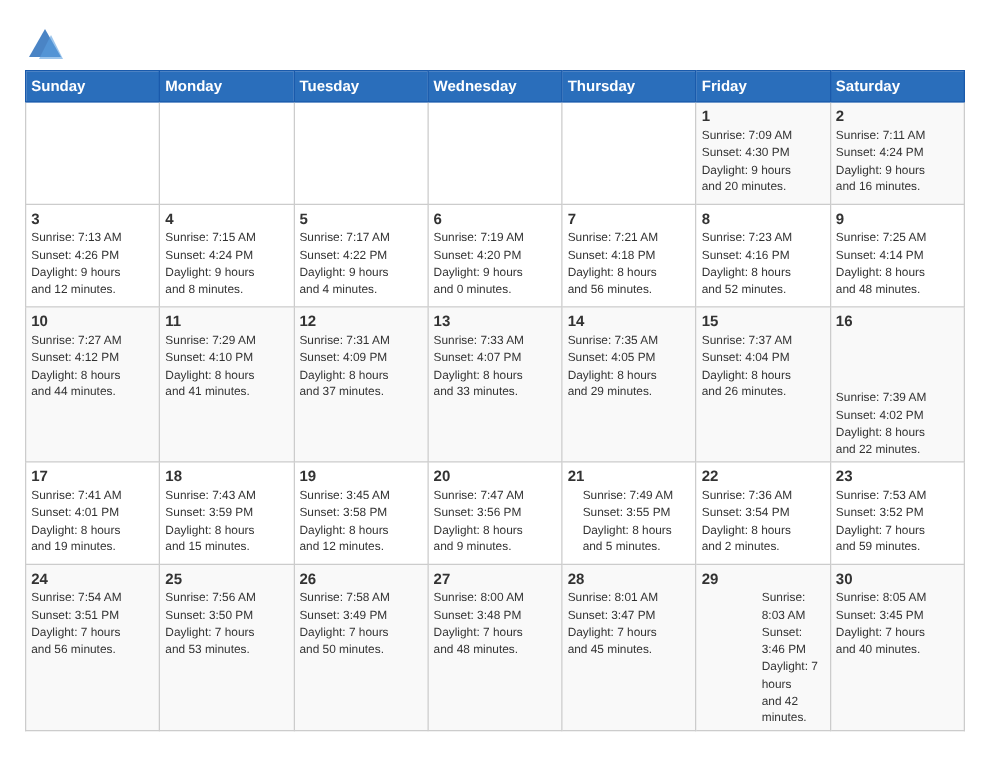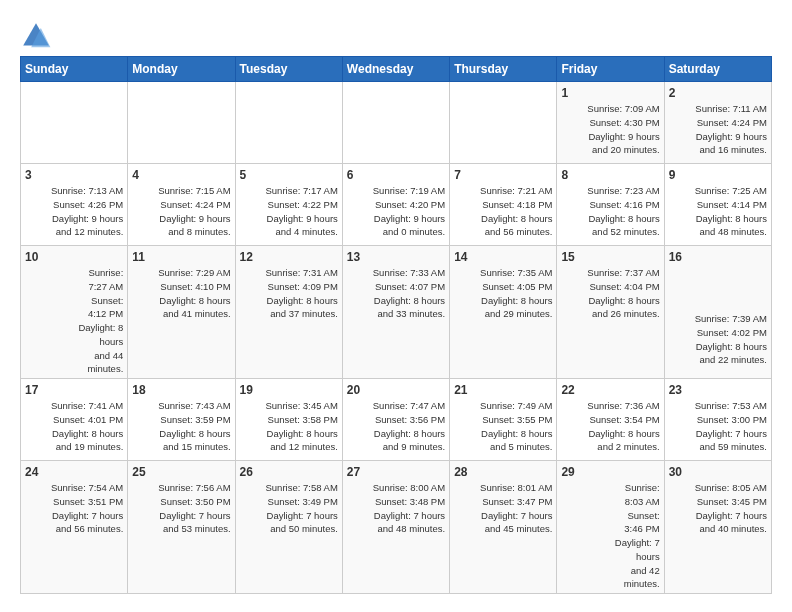--- a/index.html
+++ b/index.html
@@ -88,21 +88,20 @@
     .day-number {
       font-weight: bold;
       font-size: 12px;
       display: block;
       margin-bottom: 2px;
     }
     .day-detail {
       font-size: 9.5px;
       line-height: 1.45;
       color: #333;
-      text-align: right;
     }
     .empty-cell {
       background: #fff !important;
     }
   </style>
 </head>
 <body>
 
 <div class="page">
   <div class="header-top">
@@ -203,21 +202,21 @@
             <span class="day-number">9</span>
             <div class="day-detail" style="white-space: pre-line;">Sunrise: 7:25 AM
 Sunset: 4:14 PM
 Daylight: 8 hours
 and 48 minutes.</div>
           </td>
         </tr>
         <tr>
           <td>
             <span class="day-number">10</span>
-            <div class="day-detail" style="white-space: pre-line; margin-left: 47px;">Sunrise: 7:27 AM
+            <div class="day-detail" style="white-space: pre-line;">Sunrise: 7:27 AM
 Sunset: 4:12 PM
 Daylight: 8 hours
 and 44 minutes.</div>
           </td>
           <td>
             <span class="day-number">11</span>
             <div class="day-detail" style="white-space: pre-line;">Sunrise: 7:29 AM
 Sunset: 4:10 PM
 Daylight: 8 hours
 and 41 minutes.</div>
@@ -297,21 +296,21 @@
           <td>
             <span class="day-number">22</span>
             <div class="day-detail" style="white-space: pre-line;">Sunrise: 7:36 AM
 Sunset: 3:54 PM
 Daylight: 8 hours
 and 2 minutes.</div>
           </td>
           <td>
             <span class="day-number">23</span>
             <div class="day-detail" style="white-space: pre-line;">Sunrise: 7:53 AM
-Sunset: 3:00 PM
+Sunset: 3:52 PM
 Daylight: 7 hours
 and 59 minutes.</div>
           </td>
         </tr>
         <tr>
           <td>
             <span class="day-number">24</span>
             <div class="day-detail" style="white-space: pre-line;">Sunrise: 7:54 AM
 Sunset: 3:51 PM
 Daylight: 7 hours

